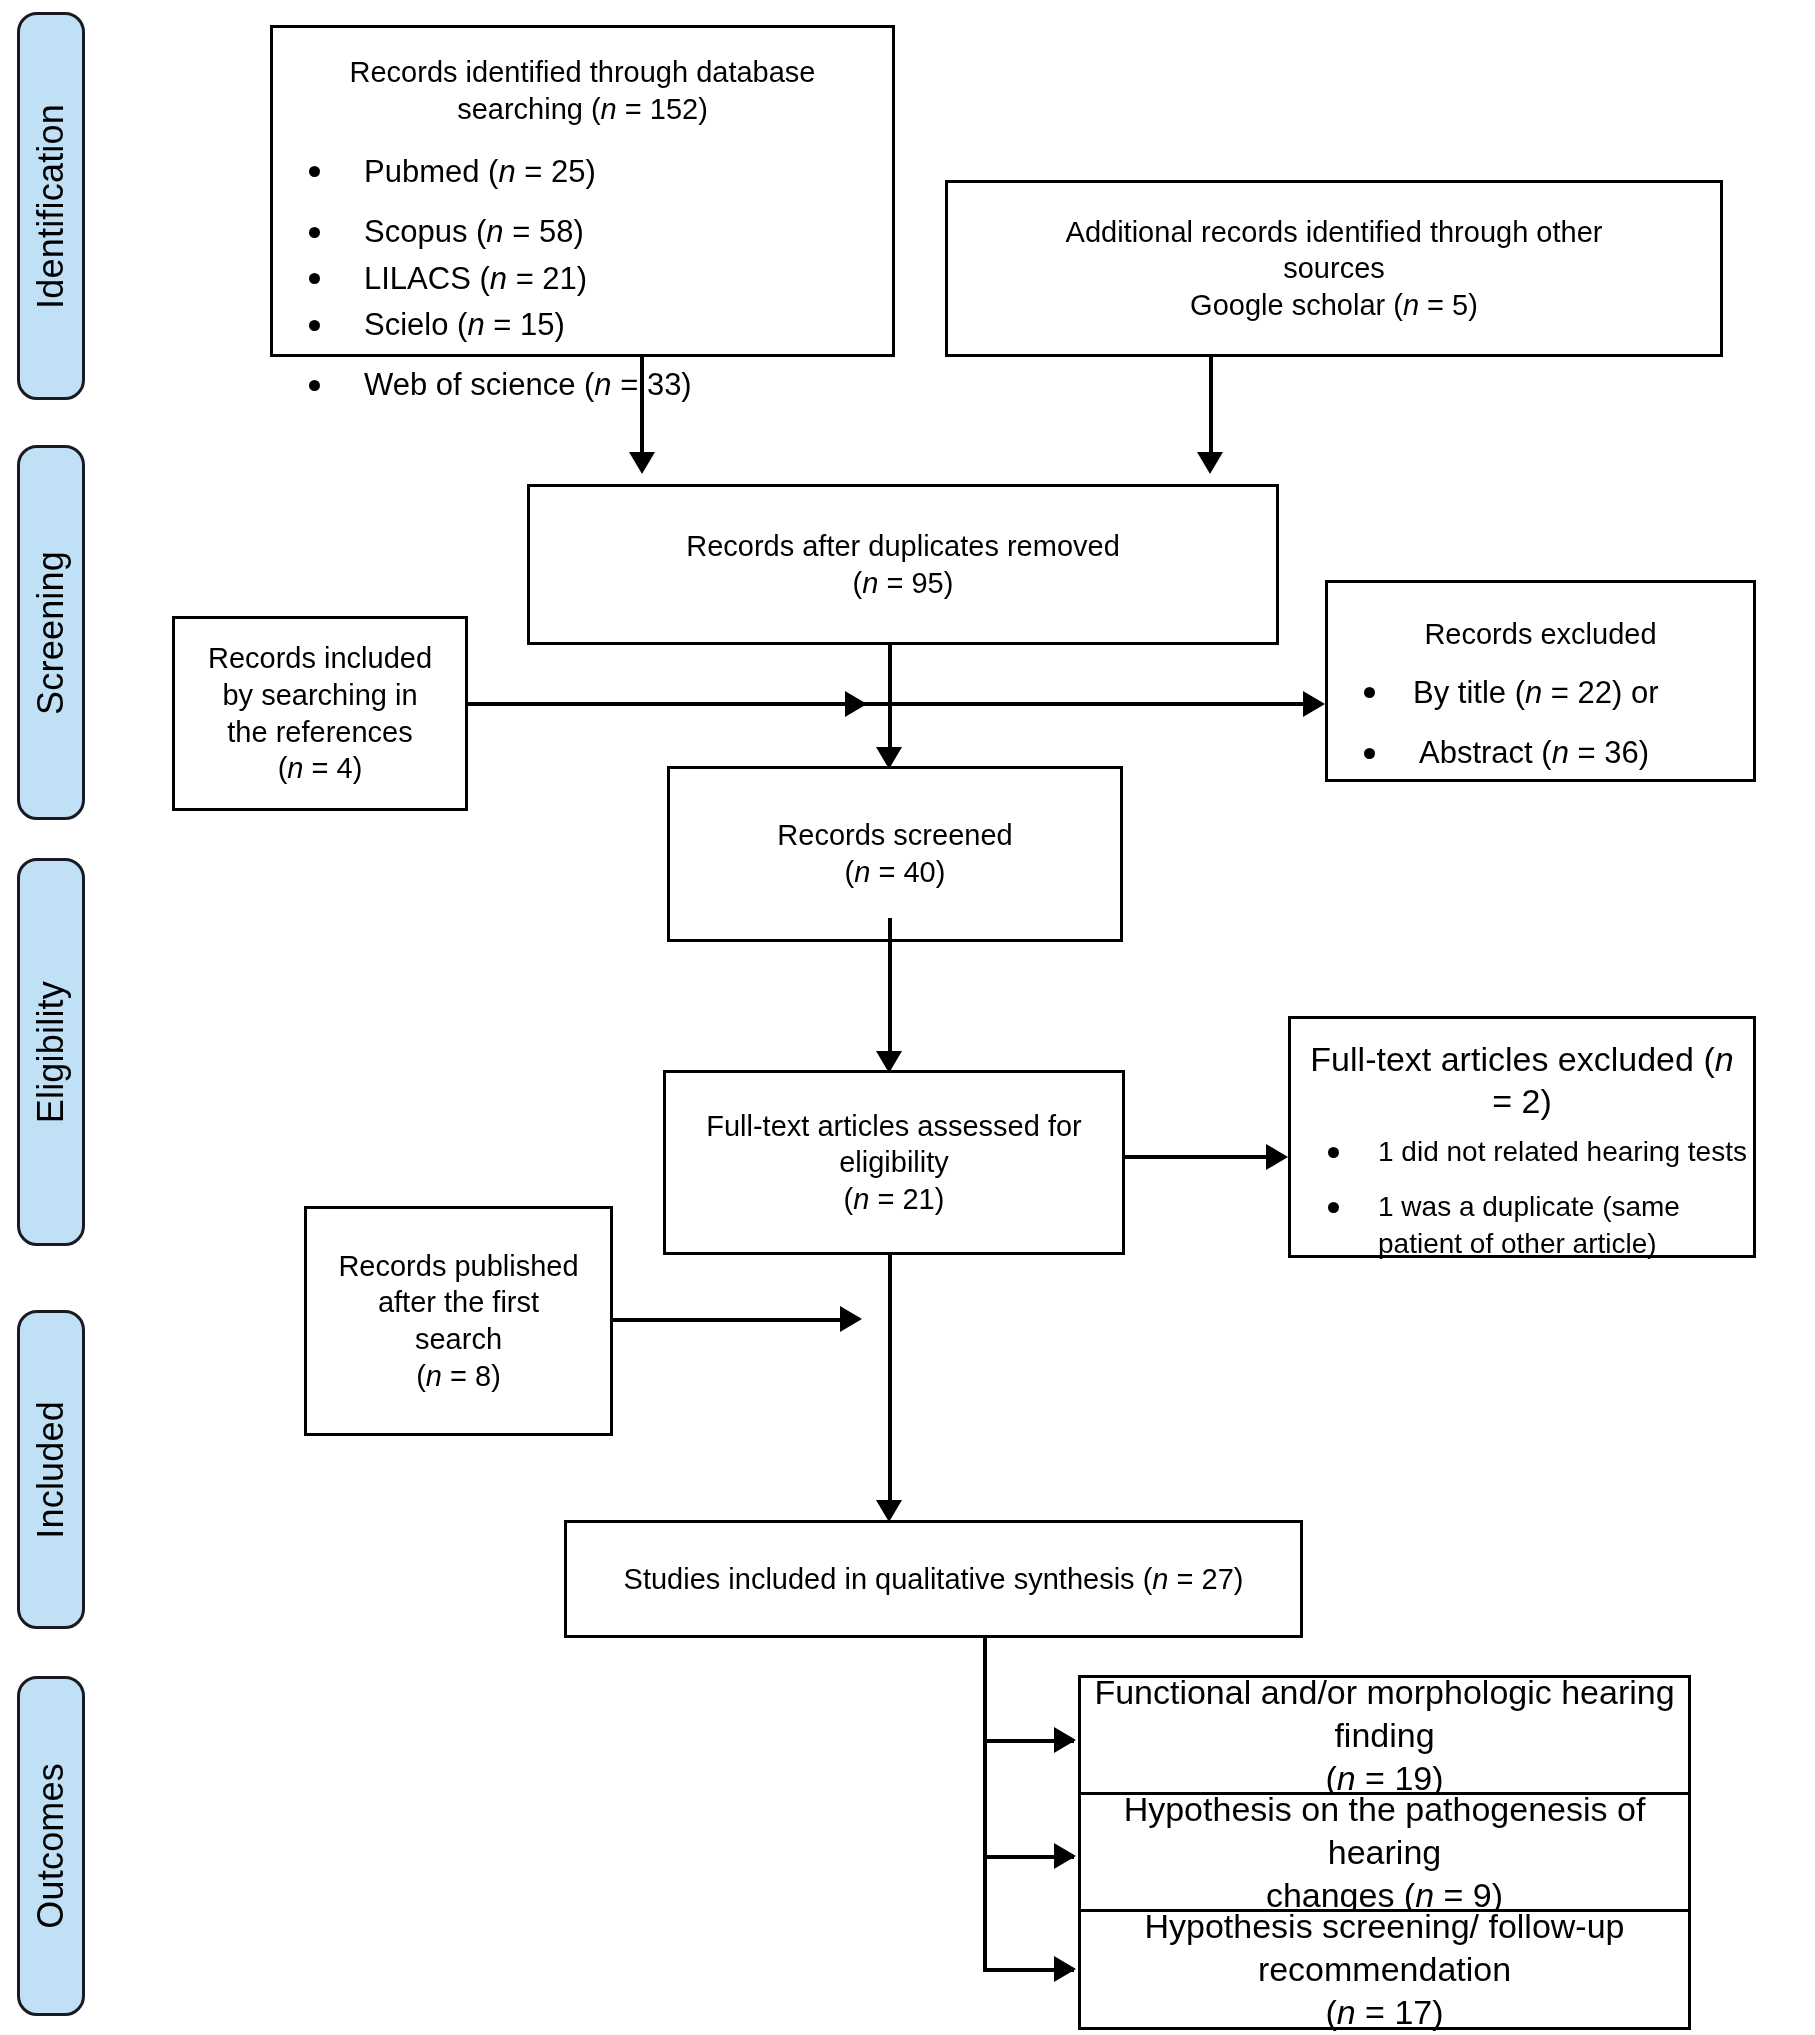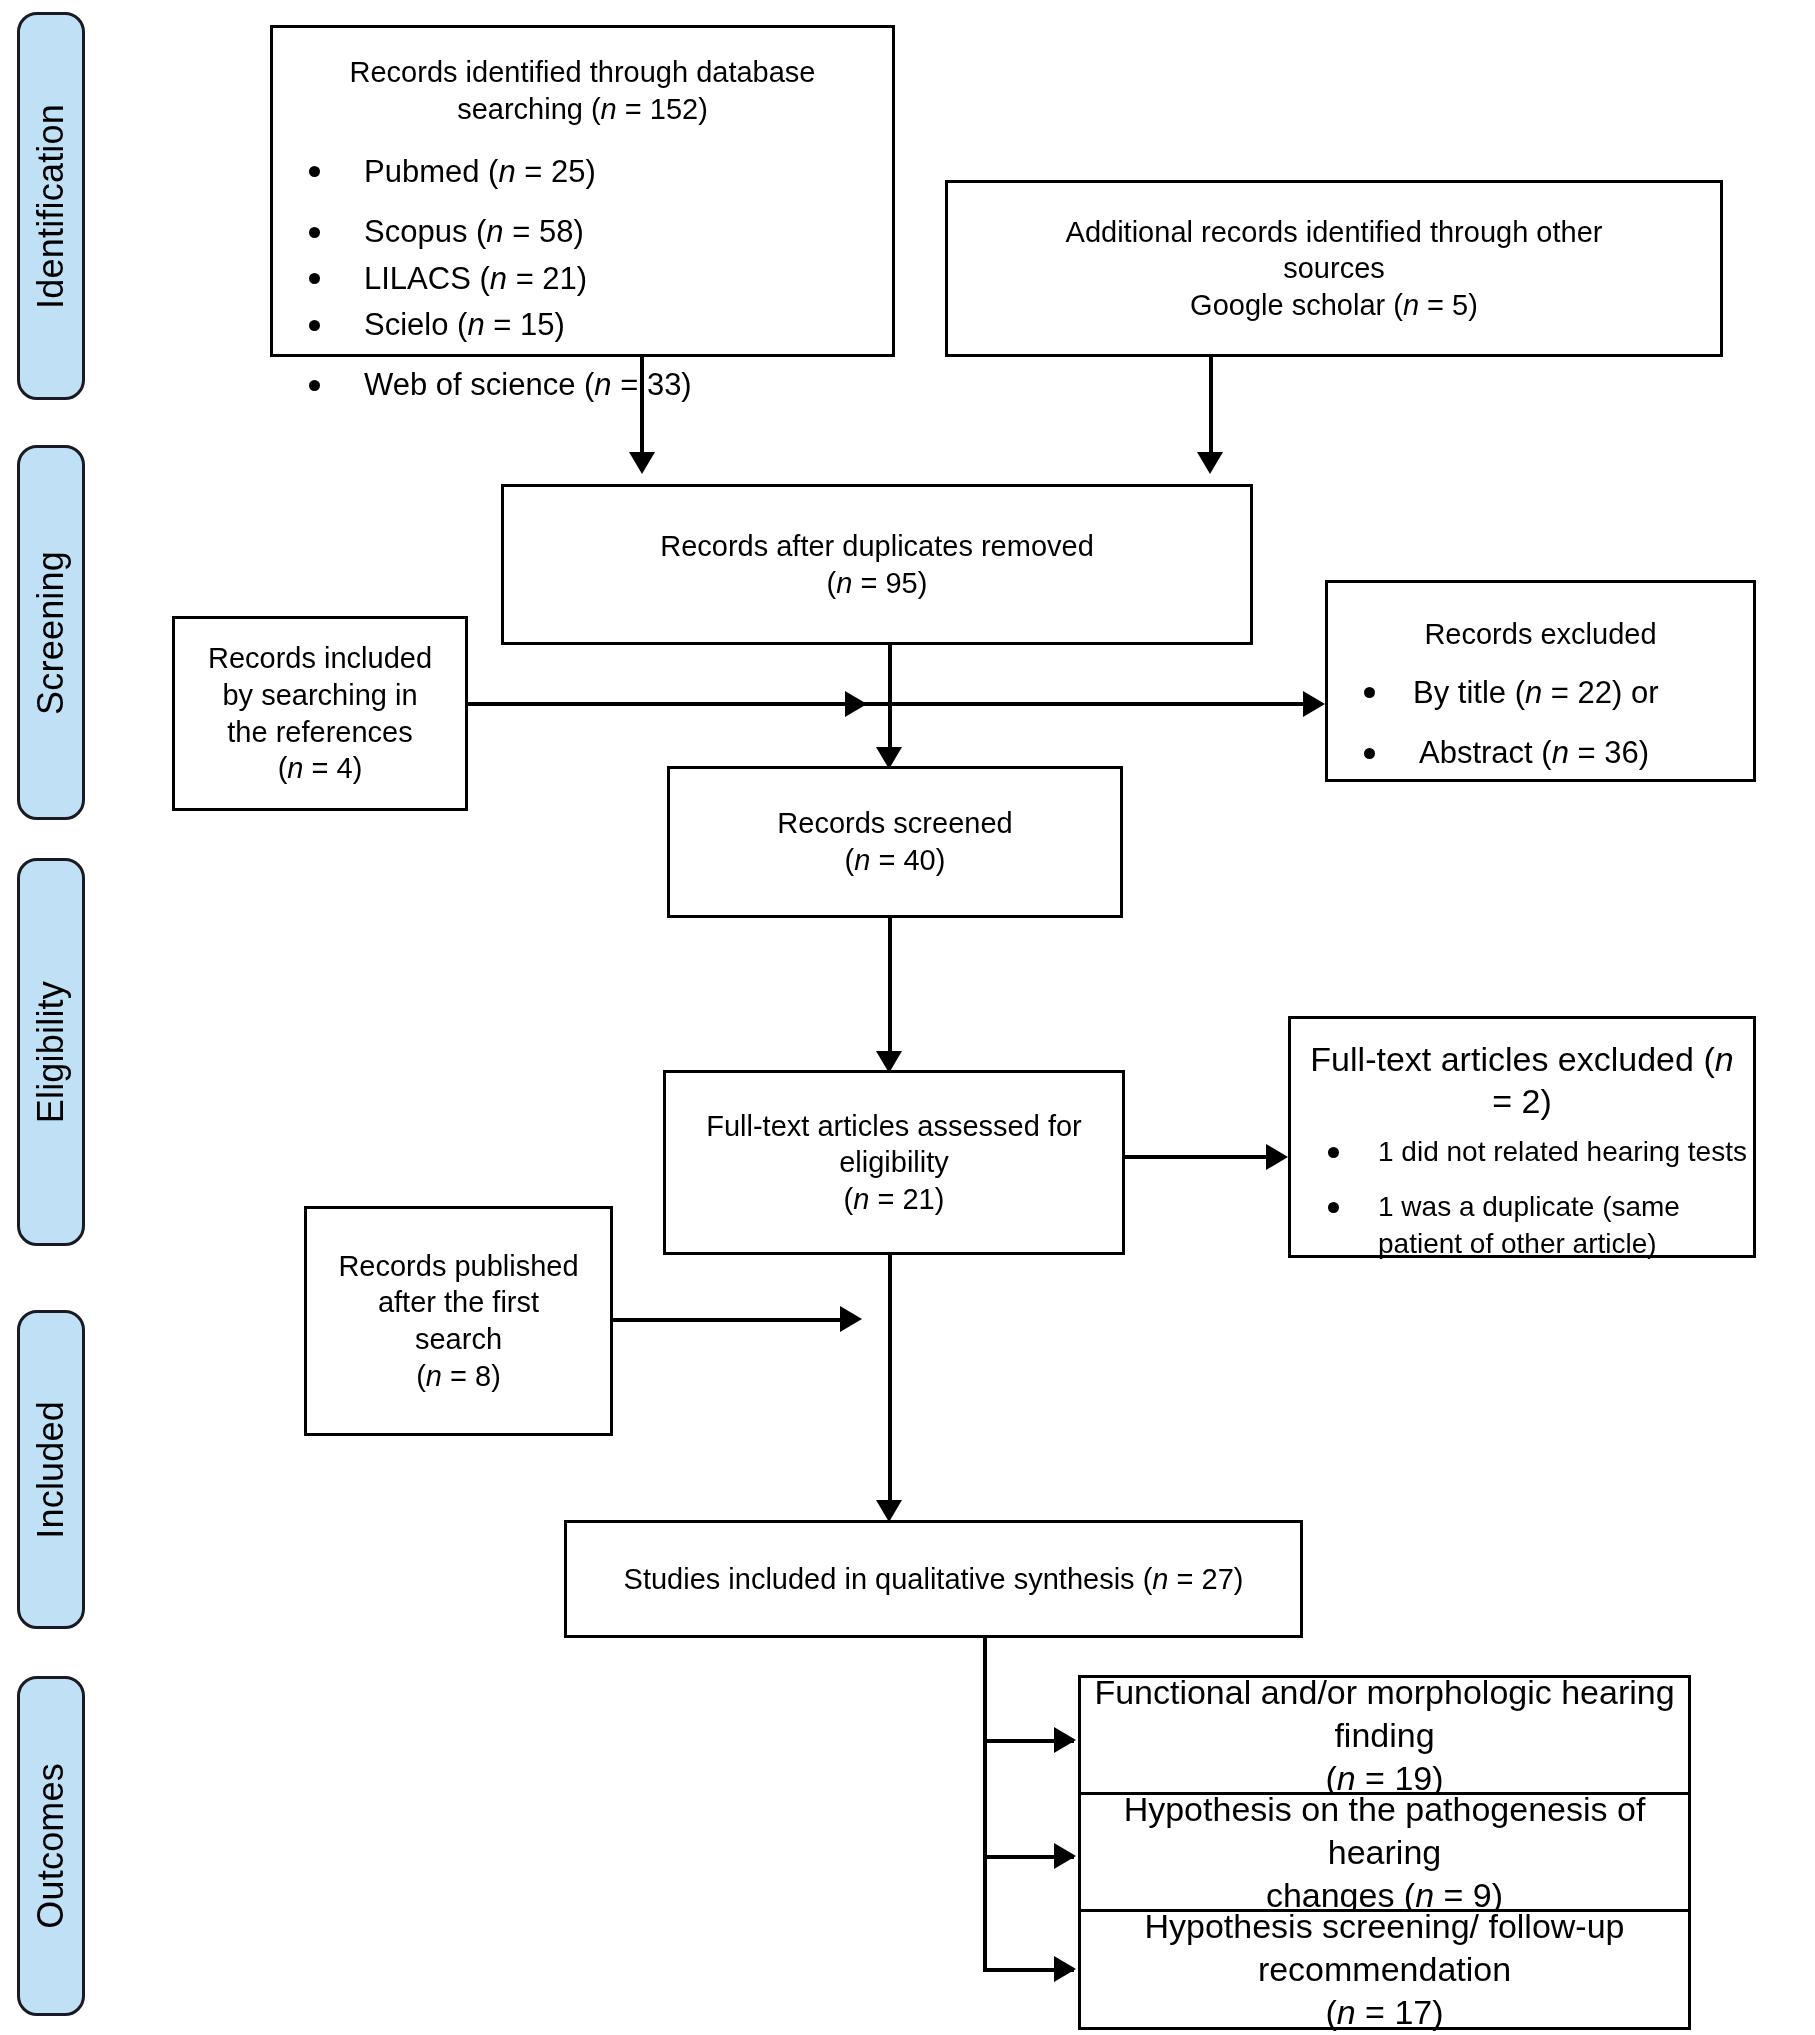--- a/index.html
+++ b/index.html
@@ -152,21 +152,21 @@
     <div class="title">sources</div>
     <div class="title">Google scholar (<em class="n">n</em> = 5)</div>
   </div>
 
   <div class="vline" style="left:640px; top:357px; height:97px;"></div>
   <div class="arrow-down" style="left:629px; top:452px;"></div>
 
   <div class="vline" style="left:1209px; top:357px; height:97px;"></div>
   <div class="arrow-down" style="left:1197px; top:452px;"></div>
 
-  <div class="node center" style="left:501px; top:484px; width:752px; height:161px;">
+  <div class="node center" style="left:527px; top:484px; width:752px; height:161px;">
     <div class="title">Records after duplicates removed</div>
     <div class="title">(<em class="n">n</em> = 95)</div>
   </div>
 
   <div class="node center" style="left:172px; top:616px; width:296px; height:195px;">
     <div class="title">Records included</div>
     <div class="title">by searching in</div>
     <div class="title">the references</div>
     <div class="title">(<em class="n">n</em> = 4)</div>
   </div>
@@ -180,21 +180,21 @@
   </div>
 
   <div class="hline" style="left:468px; top:702px; width:835px;"></div>
   <div class="arrow-right" style="left:1303px; top:691px;"></div>
 
   <div class="arrow-right" style="left:845px; top:691px;"></div>
 
   <div class="vline" style="left:888px; top:645px; height:103px;"></div>
   <div class="arrow-down" style="left:876px; top:747px;"></div>
 
-  <div class="node center" style="left:667px; top:766px; width:456px; height:152px;">
+  <div class="node center" style="left:667px; top:766px; width:456px; height:176px;">
     <div class="title">Records screened</div>
     <div class="title">(<em class="n">n</em> = 40)</div>
   </div>
 
   <div class="vline" style="left:888px; top:918px; height:136px;"></div>
   <div class="arrow-down" style="left:876px; top:1051px;"></div>
 
   <div class="node center" style="left:663px; top:1070px; width:462px; height:185px;">
     <div class="title">Full-text articles assessed for</div>
     <div class="title">eligibility</div>

